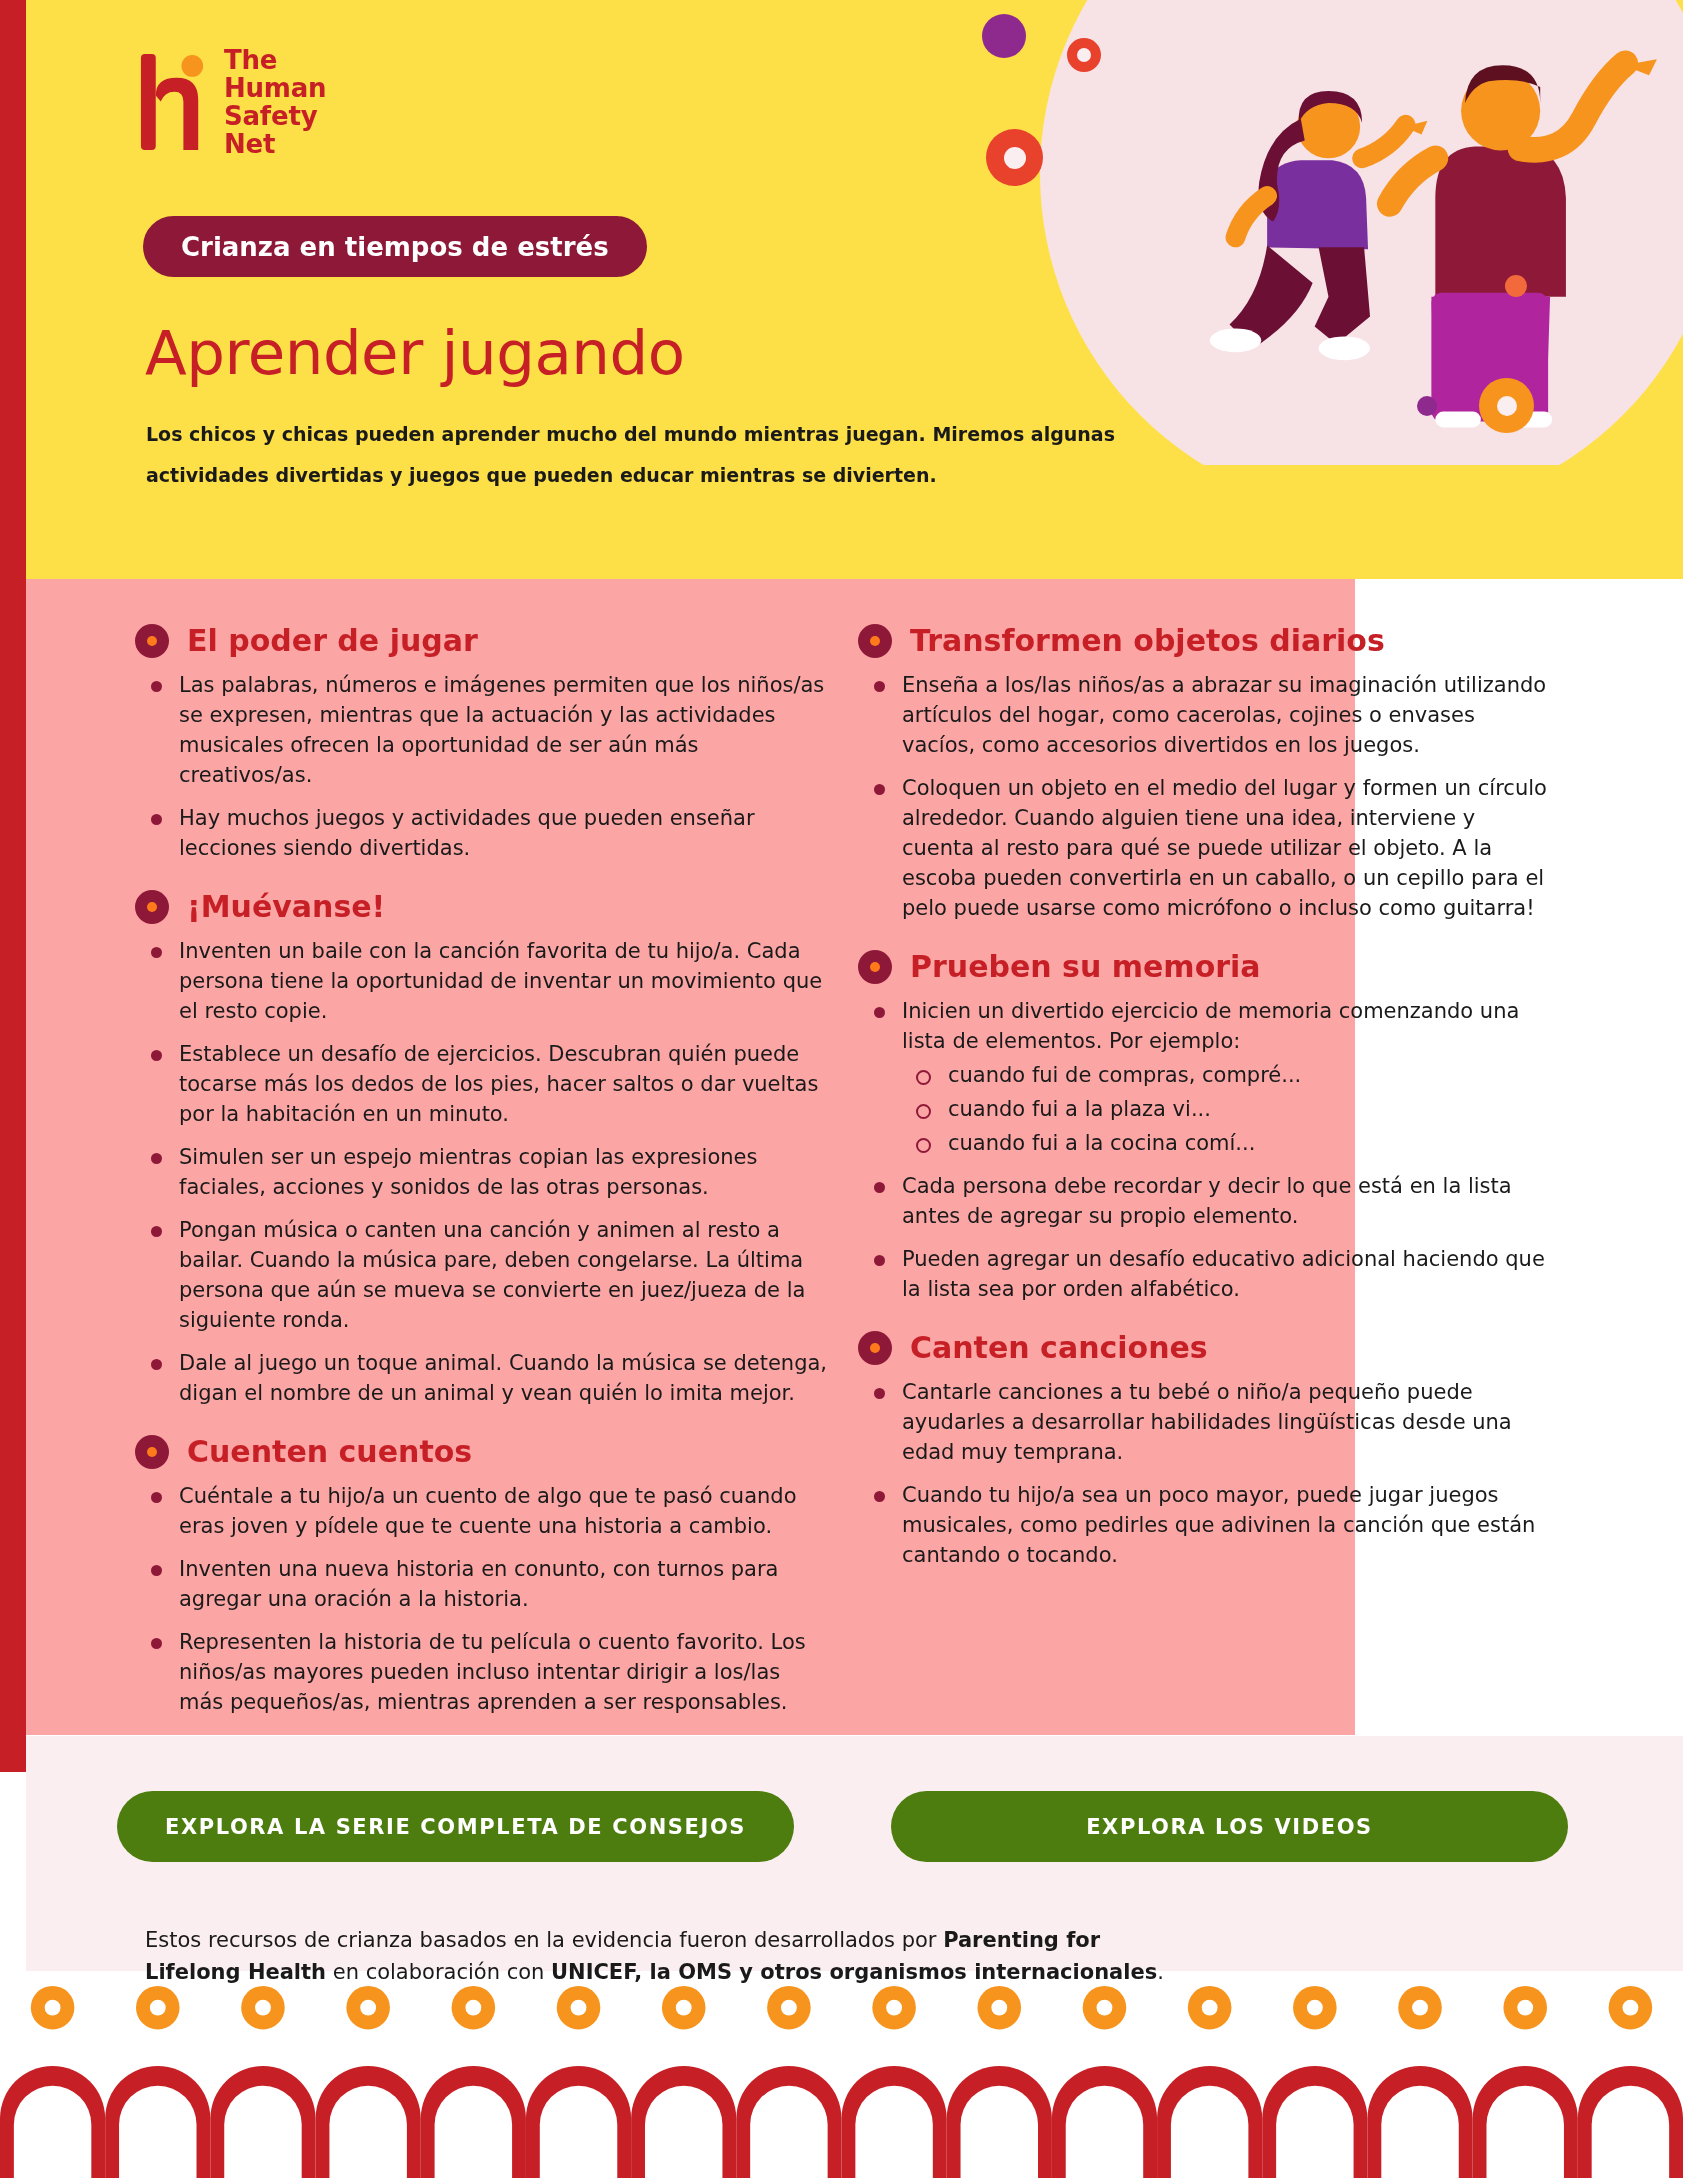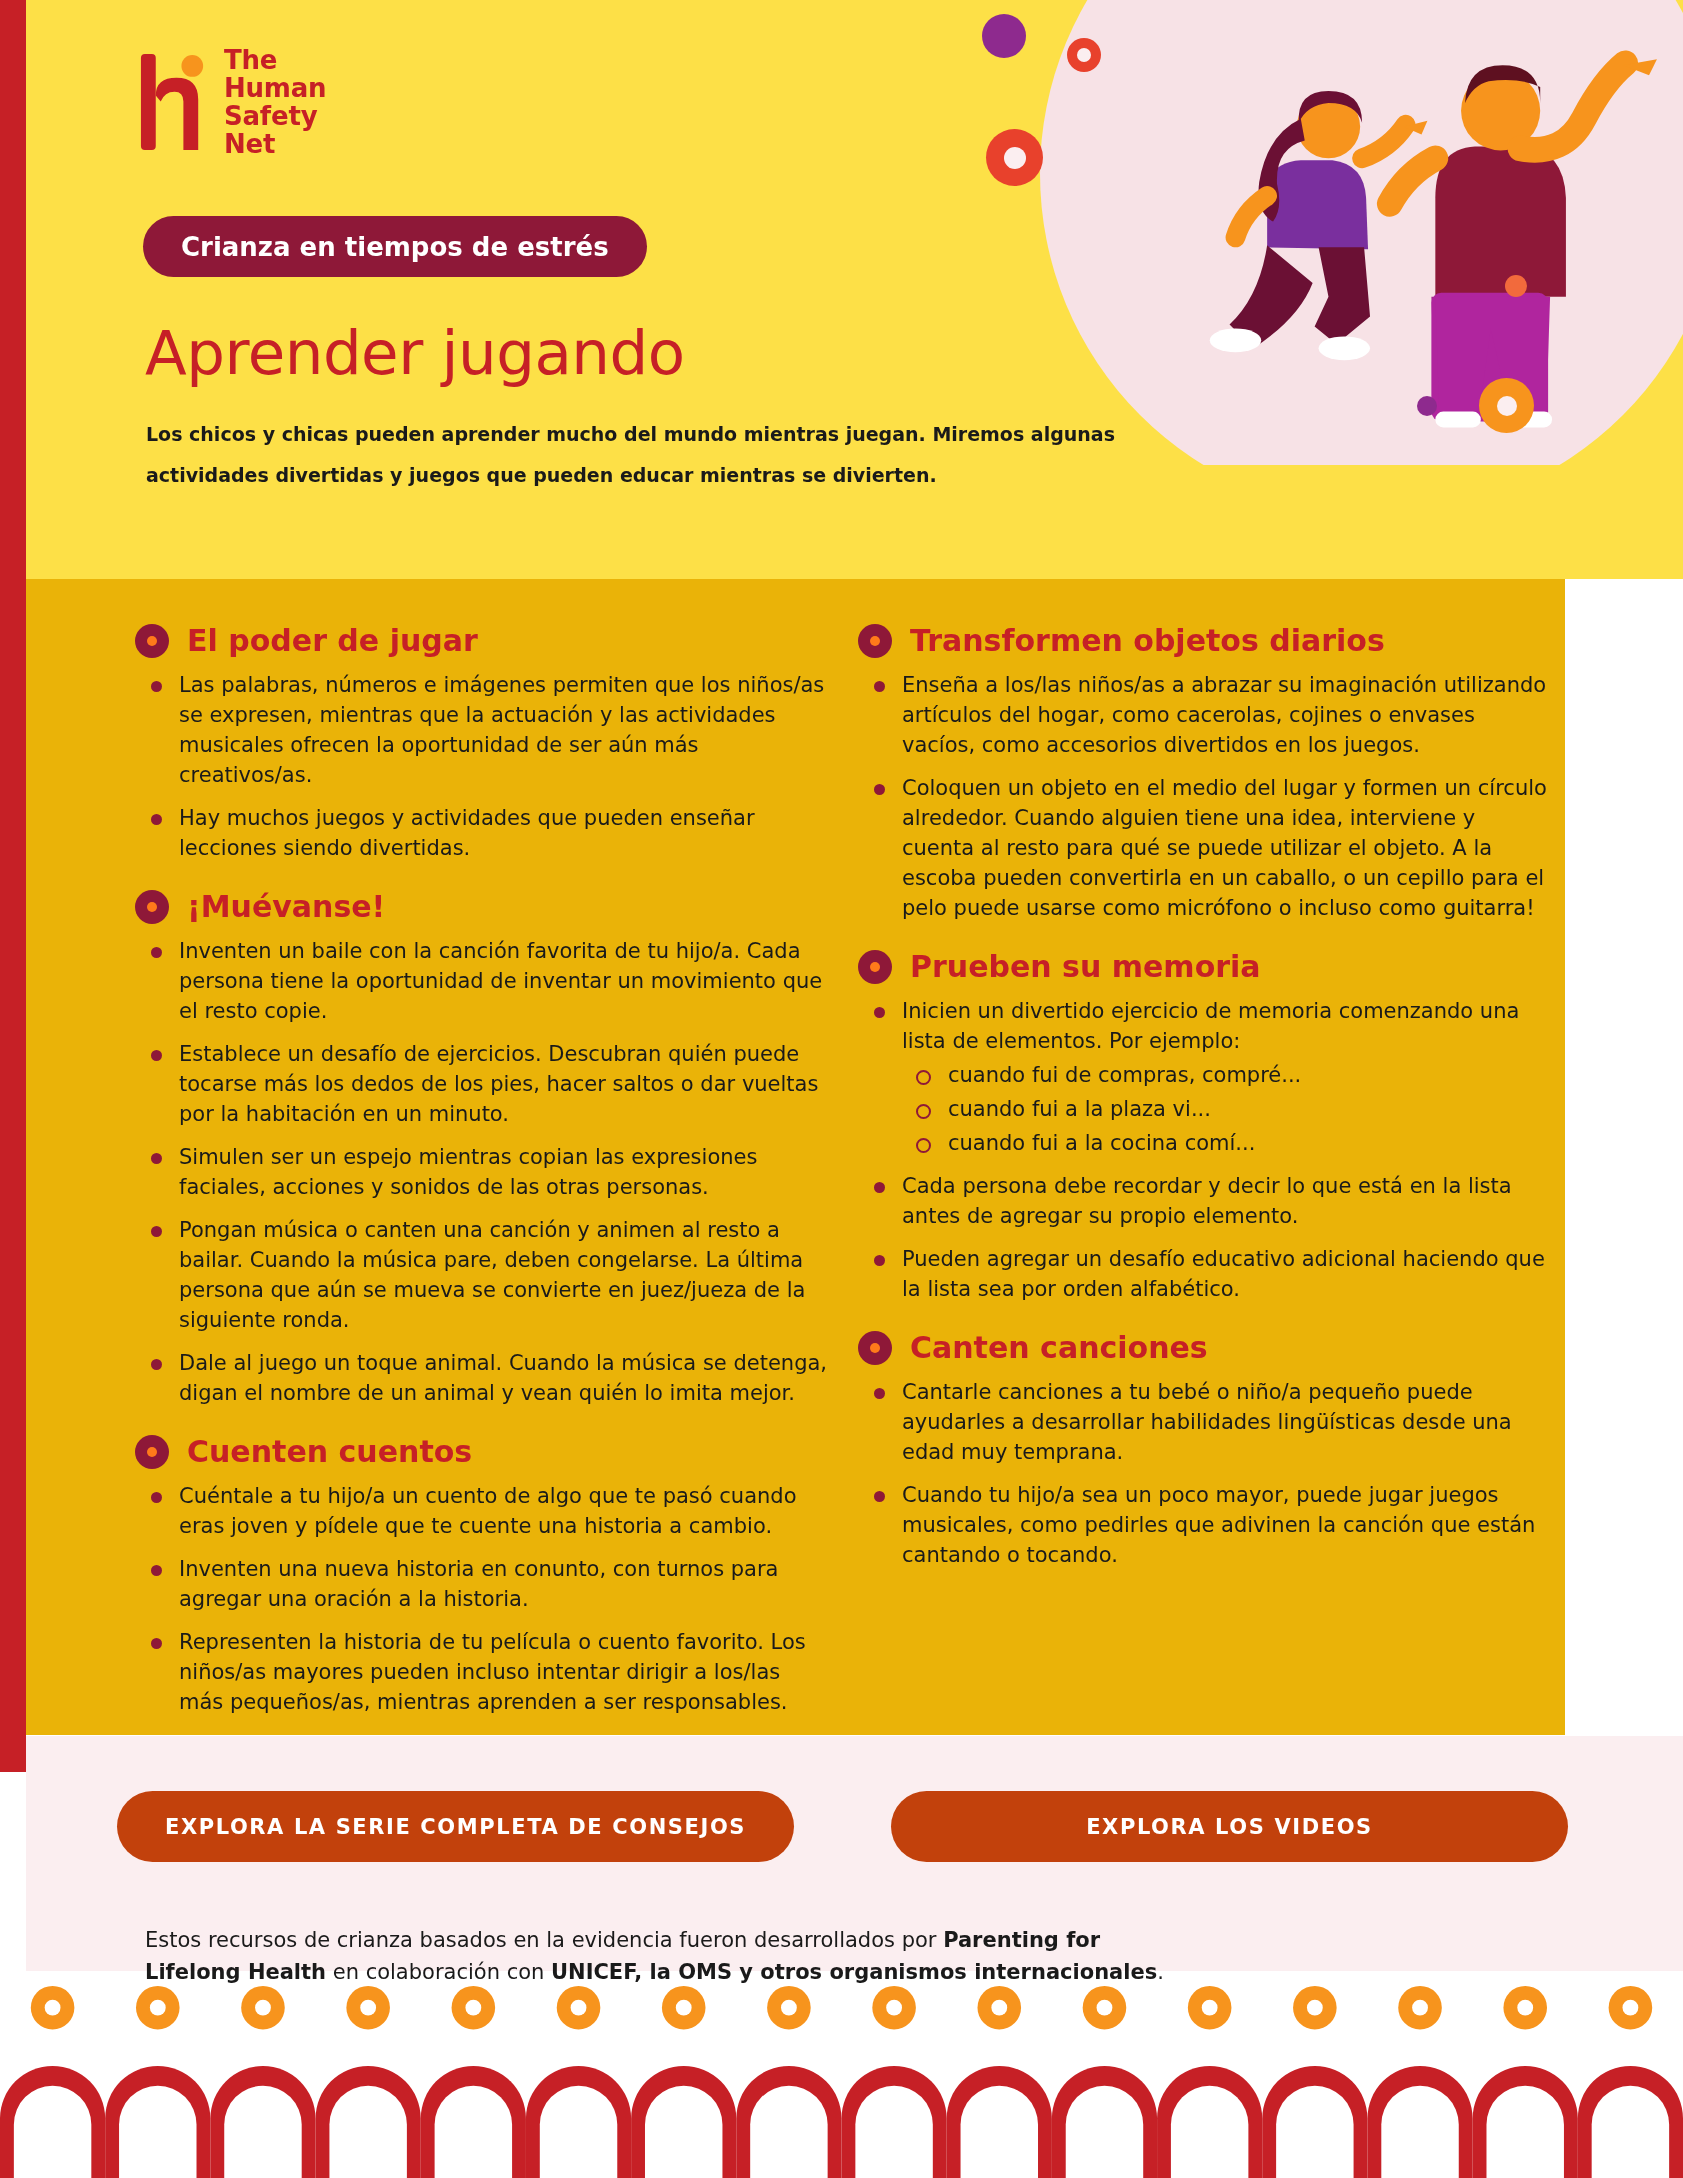--- a/index.html
+++ b/index.html
@@ -89,22 +89,22 @@
     color: #1a1a1a;
     font-size: 19px;
     line-height: 41px;
     font-weight: 600;
   }
 
   
   .body-area {
     position: absolute;
     left: 26px; top: 579px;
-    width: 1539px; height: 1156px;
-    background: #eab308;
+    width: 1329px; height: 1156px;
+    background: #fca5a5;
   }
   .col {
     position: absolute;
     top: 18px;
     width: 693px;
   }
   .col-left { left: 109px; }
   .col-right { left: 832px; }
 
   .section { margin-bottom: 6px; }
@@ -173,21 +173,21 @@
     position: absolute;
     left: 26px; top: 1736px;
     width: 1657px; height: 235px;
     background: #fbeef0;
   }
   .btn {
     position: absolute;
     height: 71px;
     border: none;
     border-radius: 36px;
-    background: #c2410c;
+    background: #4d7c0f;
     color: #ffffff;
     font-family: "DejaVu Sans", sans-serif;
     font-size: 21px;
     font-weight: 700;
     letter-spacing: 1.6px;
     cursor: pointer;
   }
   .btn-1 { left: 91px; top: 55px; width: 677px; }
   .btn-2 { left: 865px; top: 55px; width: 677px; }
   .credit {

